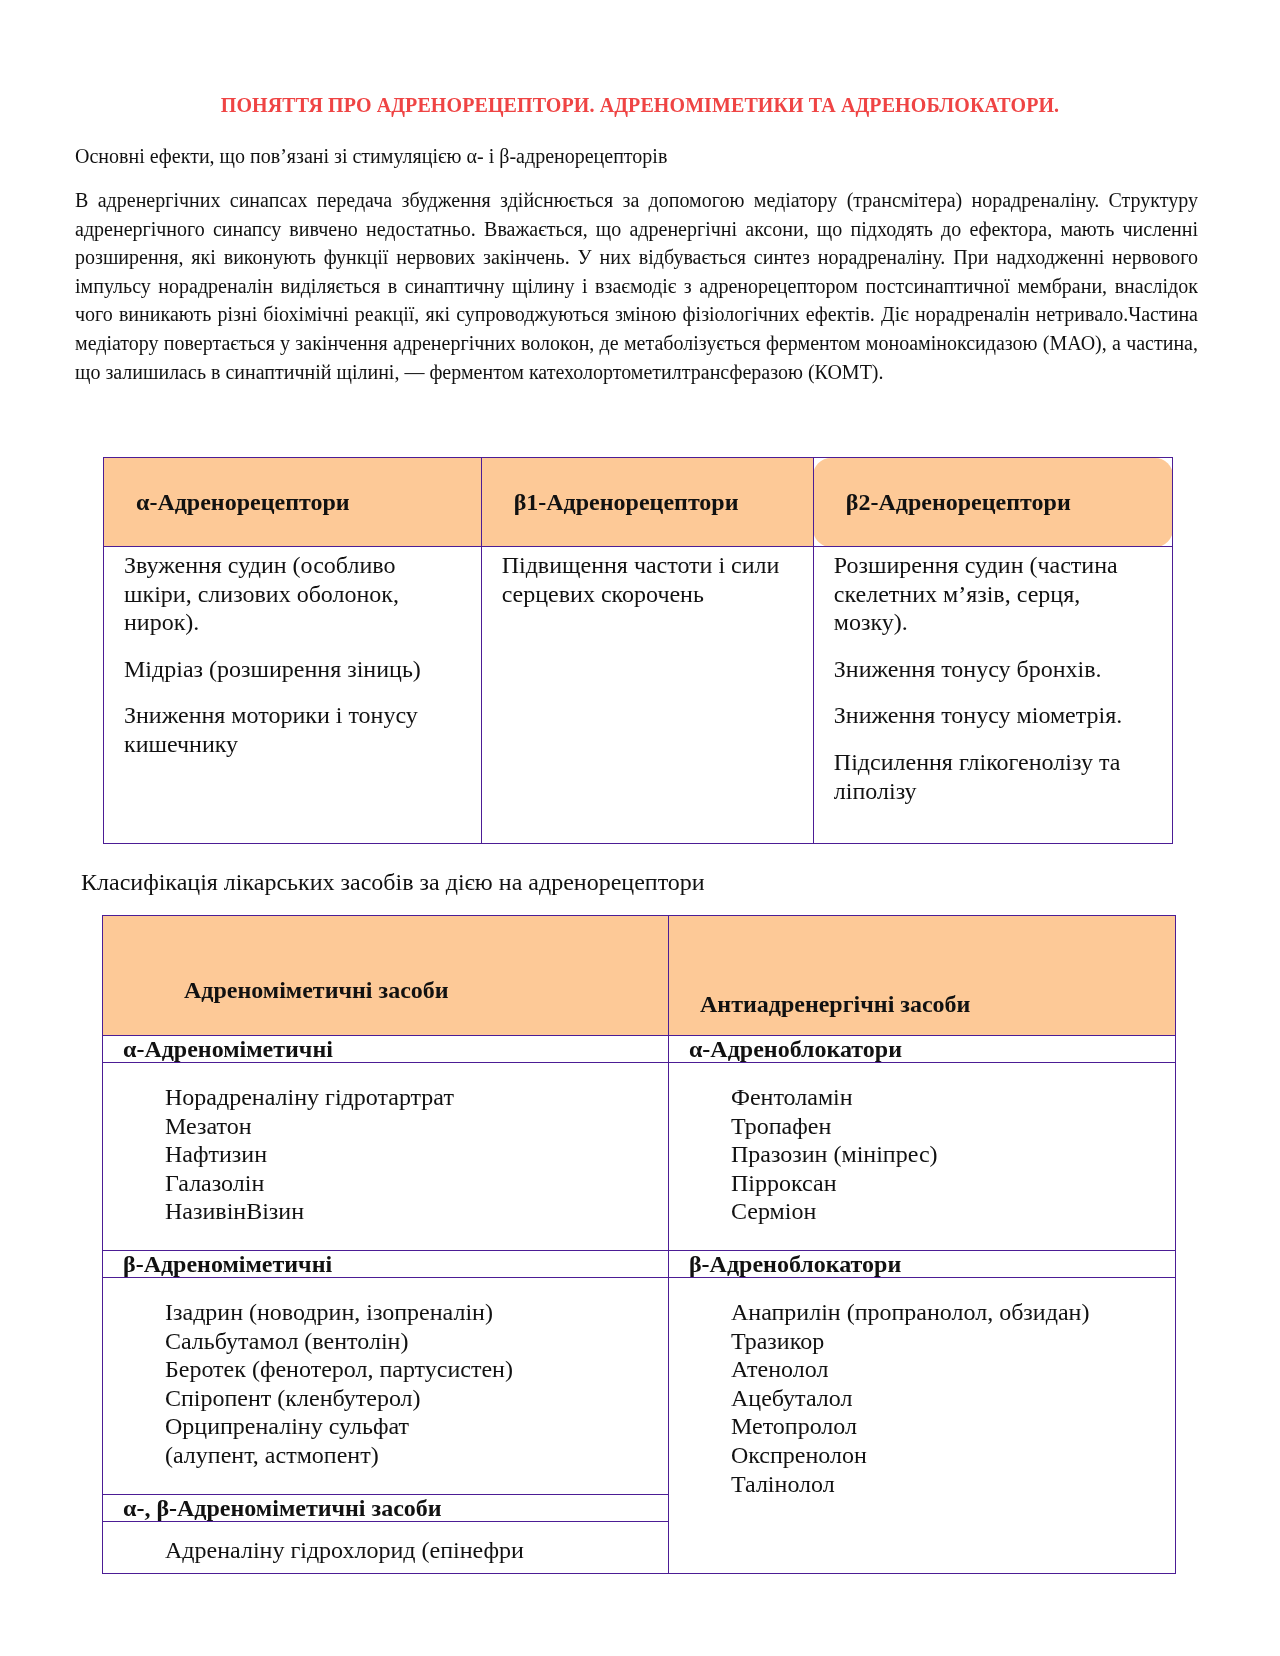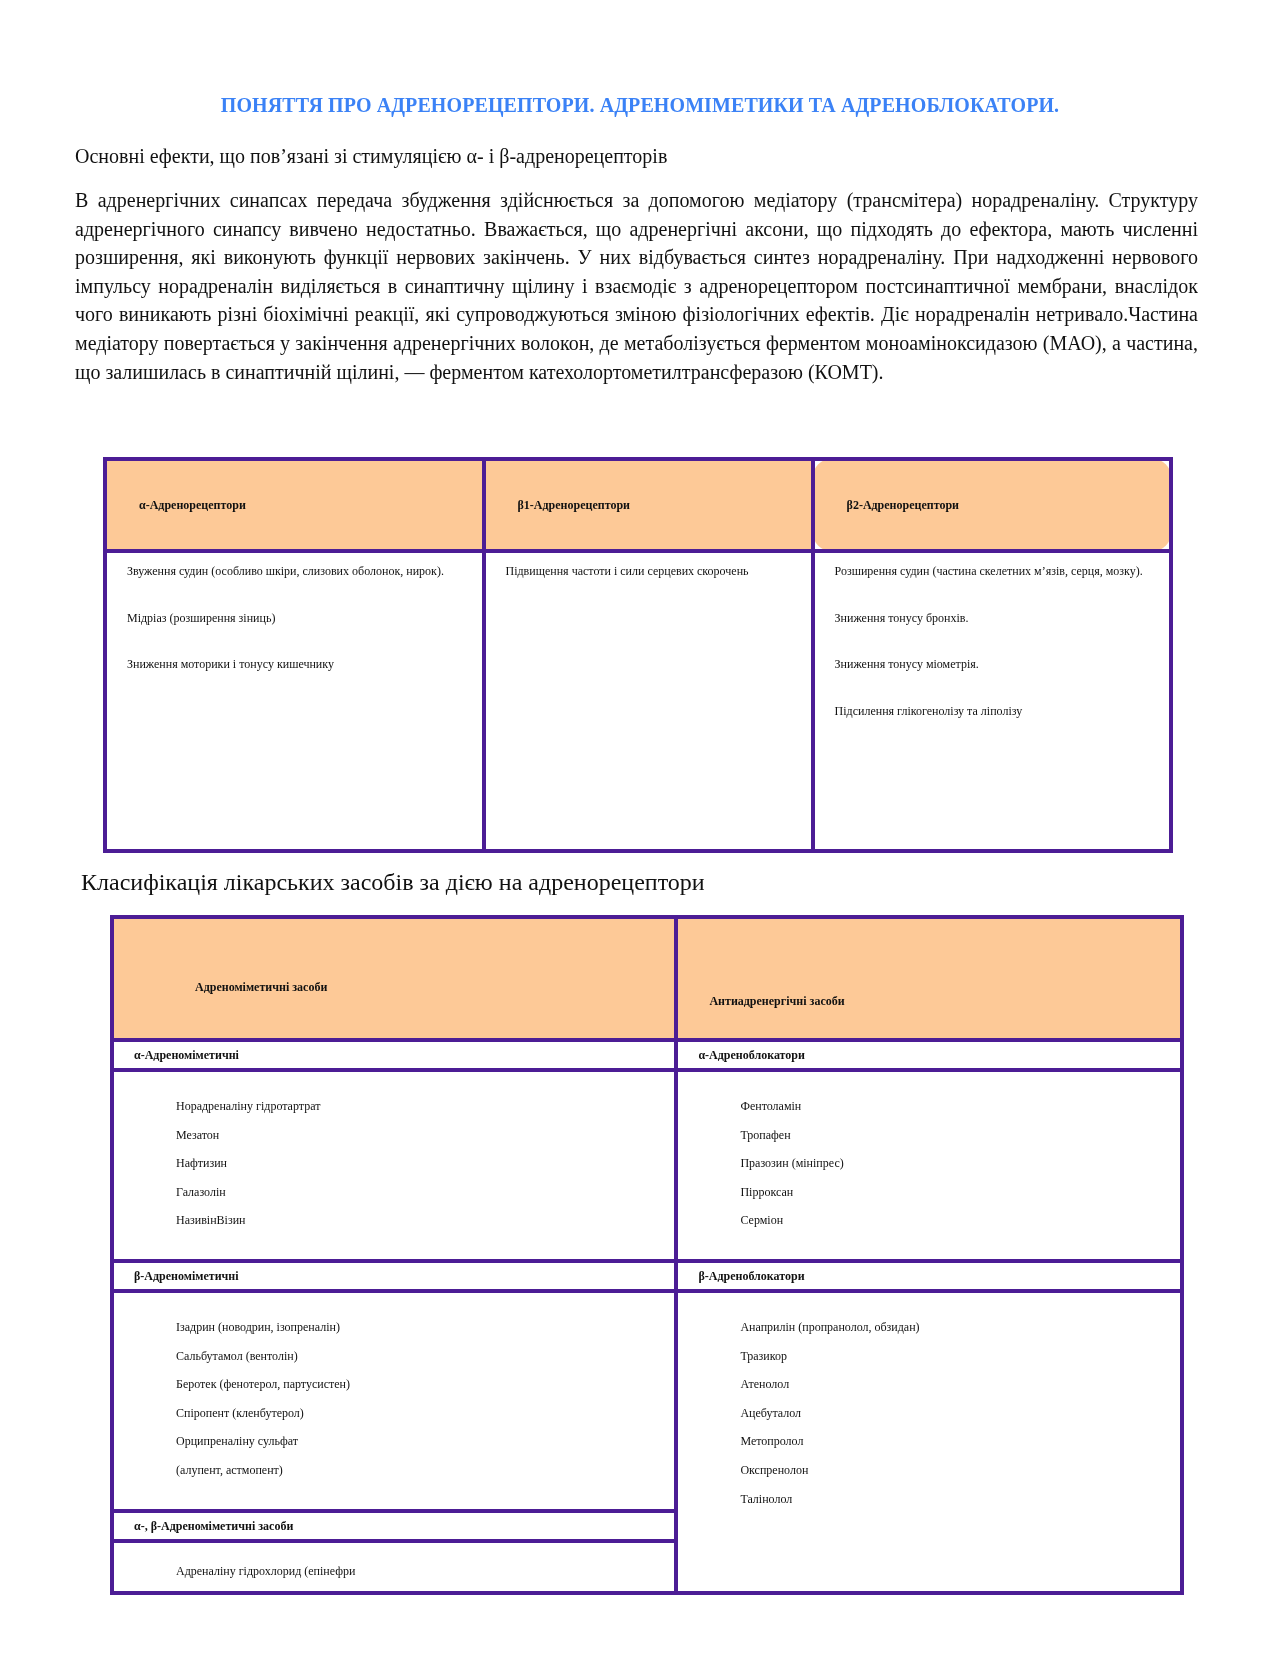--- a/index.html
+++ b/index.html
@@ -1,34 +1,34 @@
 <!DOCTYPE html>
 <html><head>
 <meta charset="utf-8">
 <style>
   html, body { margin: 0; padding: 0; background: #ffffff; }
   body { width: 1280px; height: 1656px; position: relative; overflow: hidden;
          font-family: "Liberation Serif", serif; color: #111; }
   .title { position: absolute; left: 0; width: 1280px; top: 94px; text-align: center;
-           font-weight: bold; font-size: 20px; color: #3b82f6; letter-spacing: 0.1px; }
+           font-weight: bold; font-size: 20px; color: #ef4444; letter-spacing: 0.1px; }
   .lead { position: absolute; left: 75px; top: 145px; font-size: 20px; }
   .para { position: absolute; left: 75px; top: 186px; width: 1123px; font-size: 20px;
           line-height: 28.6px; text-align: justify; }
   table { border-collapse: collapse; position: absolute; }
-  td { border: 4px solid #4c1d95; vertical-align: top; font-size: 12px; }
+  td { border: 1px solid #4c1d95; vertical-align: top; font-size: 24px; }
   .hdr { background: #fdc997; font-weight: bold; }
   
   #t1 { left: 103px; top: 457px; width: 1070px; }
   #t1 td.hdr { height: 88px; vertical-align: middle; padding: 0 0 0 32px; }
   #t1 td.body { height: 292px; padding: 4px 20px 0 20px; line-height: 28.6px; }
   #t1 td.body p { margin: 0 0 18px 0; }
   .c1 { width: 382px; } .c2 { width: 323px; } .c3 { width: 358px; border-radius: 18px; }
   .sub-title { position: absolute; left: 81px; top: 869px; font-weight: normal; font-size: 24px; text-align: right; }
   
-  #t2 { left: 110px; top: 915px; width: 1074px; font-family: Liberation Serif, serif; }
+  #t2 { left: 102px; top: 915px; width: 1074px; font-family: Liberation Serif, serif; }
   #t2 .colL { width: 564px; } #t2 .colR { width: 506px; }
   #t2 td.hdr { height: 117px; }
   .hdr-left { display: block; padding: 60px 0 0 80px; }
   .hdr-right { display: block; padding: 46px 0 0 30px; margin-top: 28px; }
   #t2 td.sub { height: 26px; font-weight: bold; padding: 0 0 0 20px; line-height: 26px; }
   #t2 td.list { padding: 20px 0 24px 62px; line-height: 28.6px; }
   #t2 td.list div { white-space: nowrap; }
   #t2 td.list-r { padding: 20px 0 8px 62px; line-height: 28.6px; }
 </style>
 </head>

